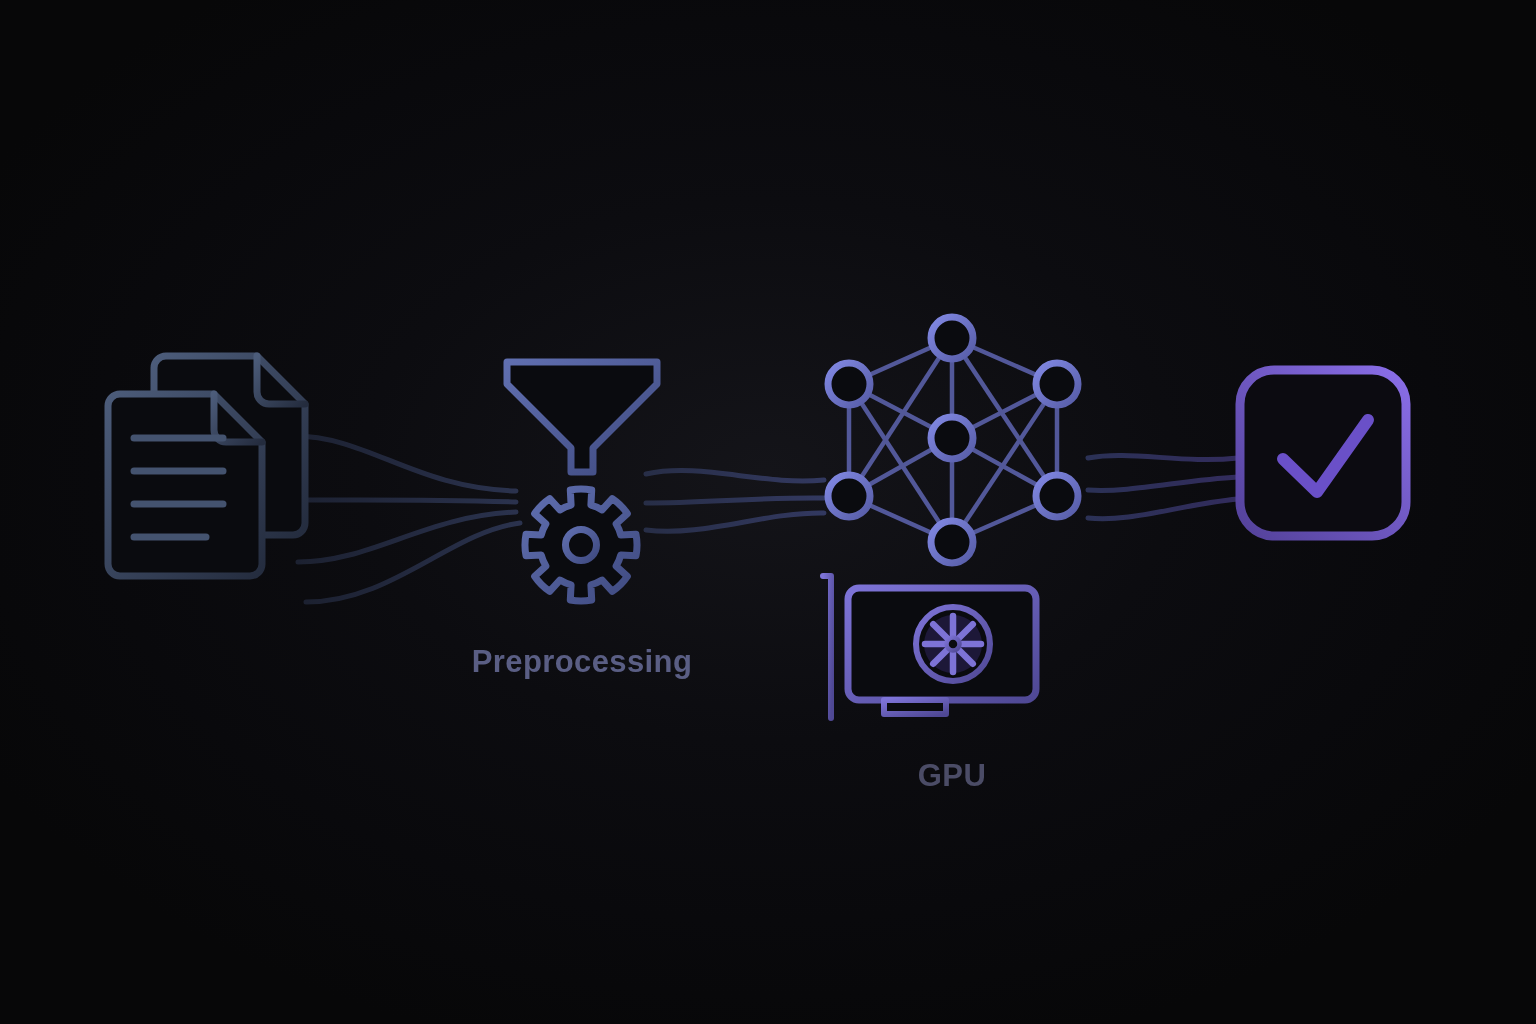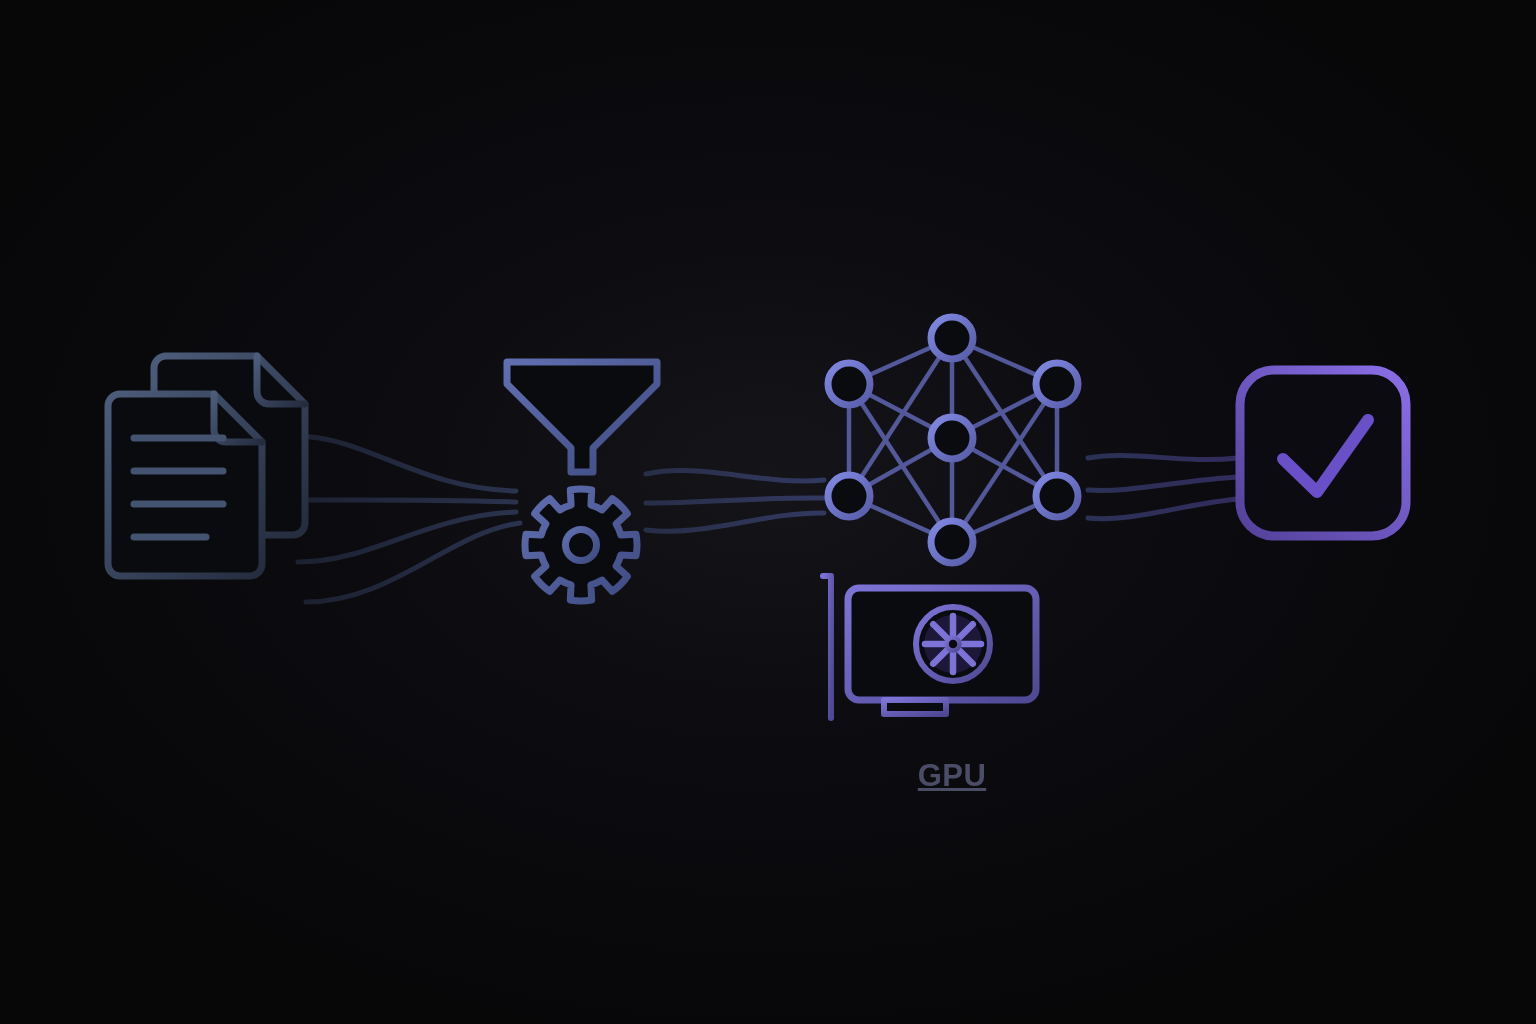--- a/index.html
+++ b/index.html
@@ -27,21 +27,21 @@
     font-weight: 600;
     letter-spacing: 0.4px;
     user-select: none;
   }
   .label-preprocessing {
     left: 432px; top: 644px; width: 300px;
     font-size: 31px; color: #5a5e84;
   }
   .label-gpu {
     left: 852px; top: 758px; width: 200px;
-    font-size: 31px; color: #4b4c66; text-decoration: underline;
+    font-size: 31px; color: #4b4c66;
   }
   .label-model {
     left: 1212px; top: 602px; width: 222px;
     font-size: 31px; line-height: 49px; color: #5e5781;
   }
 </style>
 </head>
 <body>
 
 <div id="stage">
@@ -198,17 +198,18 @@
 
       <rect x="884" y="700" width="62" height="14" fill="#0a0b0f" stroke-width="6"></rect>
     </g>
 
     <g>
       <rect x="1240" y="370" width="166" height="166" rx="34" fill="#0c0b11" stroke="url(#g-check)" stroke-width="9"></rect>
       <path d="M1283,459 L1317,492 L1368,420" fill="none" stroke="#6a50c8" stroke-width="12" stroke-linecap="round" stroke-linejoin="round"></path>
     </g>
   </svg>
 
+  <div class="label label-preprocessing">Preprocessing</div>
 
   <div class="label label-gpu">GPU</div>
 
 
 </div>
 
 </body></html>

